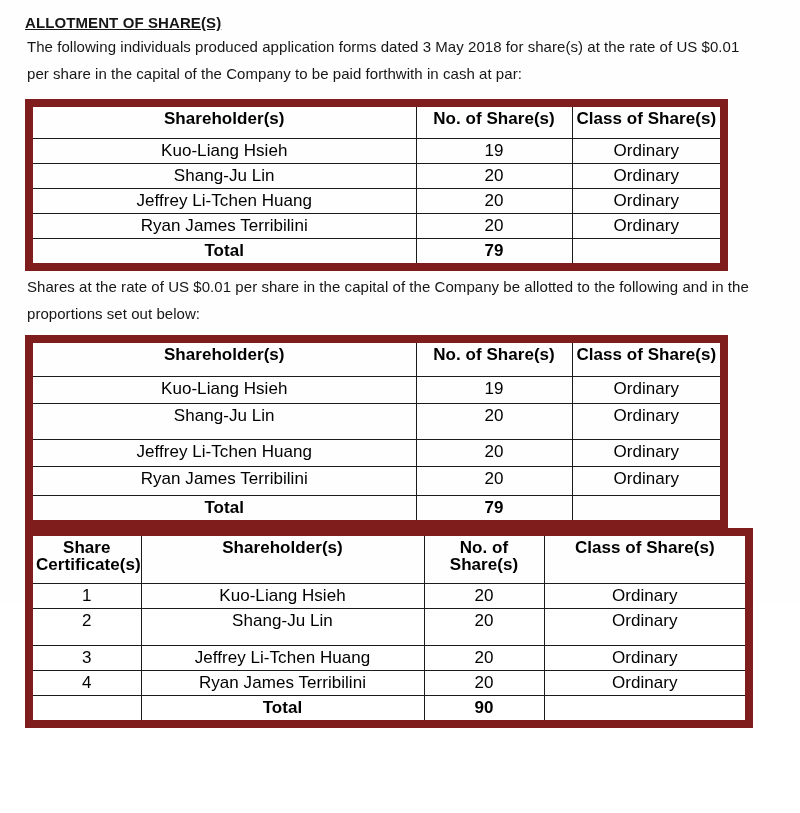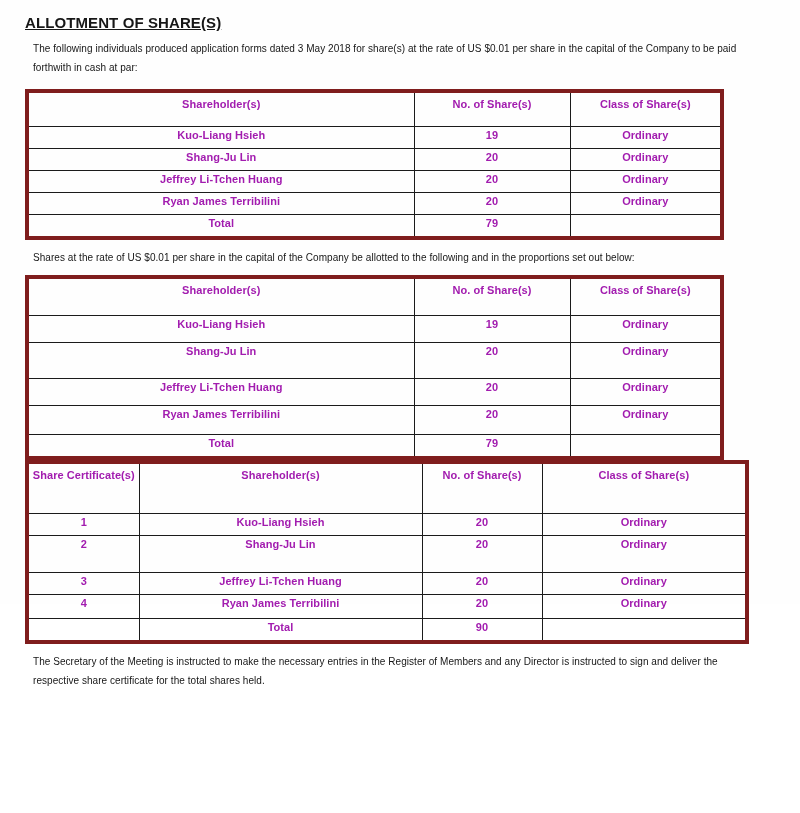--- a/index.html
+++ b/index.html
@@ -22,46 +22,45 @@
   }
   .doc-title {
     font-size: 15px;
     line-height: 17px;
     font-weight: bold;
     text-decoration: underline;
     margin: 0;
     letter-spacing: 0.1px;
   }
   p.body-text {
-    font-size: 10px;
-    line-height: 19px;
-    margin: 8px;
+    font-size: 15px;
+    line-height: 27px;
+    margin: 2px;
     max-width: 726px;
     letter-spacing: 0.05px;
   }
   .p1 { margin-top: 17px; }
   .p2 { margin-top: 20px; }
   .p3 { margin-top: 20px; }
   .p4 { margin-top: 21px; }
 
   table {
     border-collapse: collapse;
     table-layout: fixed;
-    font-size: 11px;
-    color: #a21caf;
-    border: 4px solid #7f1d1d;
+    font-size: 17px;
+    color: #000000;
+    border: 8px solid #7f1d1d;
   }
   th, td {
     border: 1.5px solid #1b1b1b;
     text-align: center;
     vertical-align: top;
     padding: 2px 3px;
     overflow: hidden;
     letter-spacing: 0.05px;
-    font-weight: bold;
   }
   th {
     font-weight: bold;
     padding-top: 3px;
     line-height: 17px;
   }
   .t1 { margin-top: 12px; width: 695px; }
   .t2 { margin-top: 8px;  width: 695px; }
   .t3 {  width: 720px; }
 
@@ -224,15 +223,14 @@
     <tfoot>
       <tr class="total-row">
         <td></td>
         <td>Total</td>
         <td>90</td>
         <td></td>
       </tr>
     </tfoot>
   </table>
 
-  <p class="body-text p4">The Secretary of the Meeting is instructed to make the necessary entries in the Register of Members and any Director is instructed to sign and deliver the respective share certificate for the total shares held.</p>
 
 </div>
 
 </body></html>

